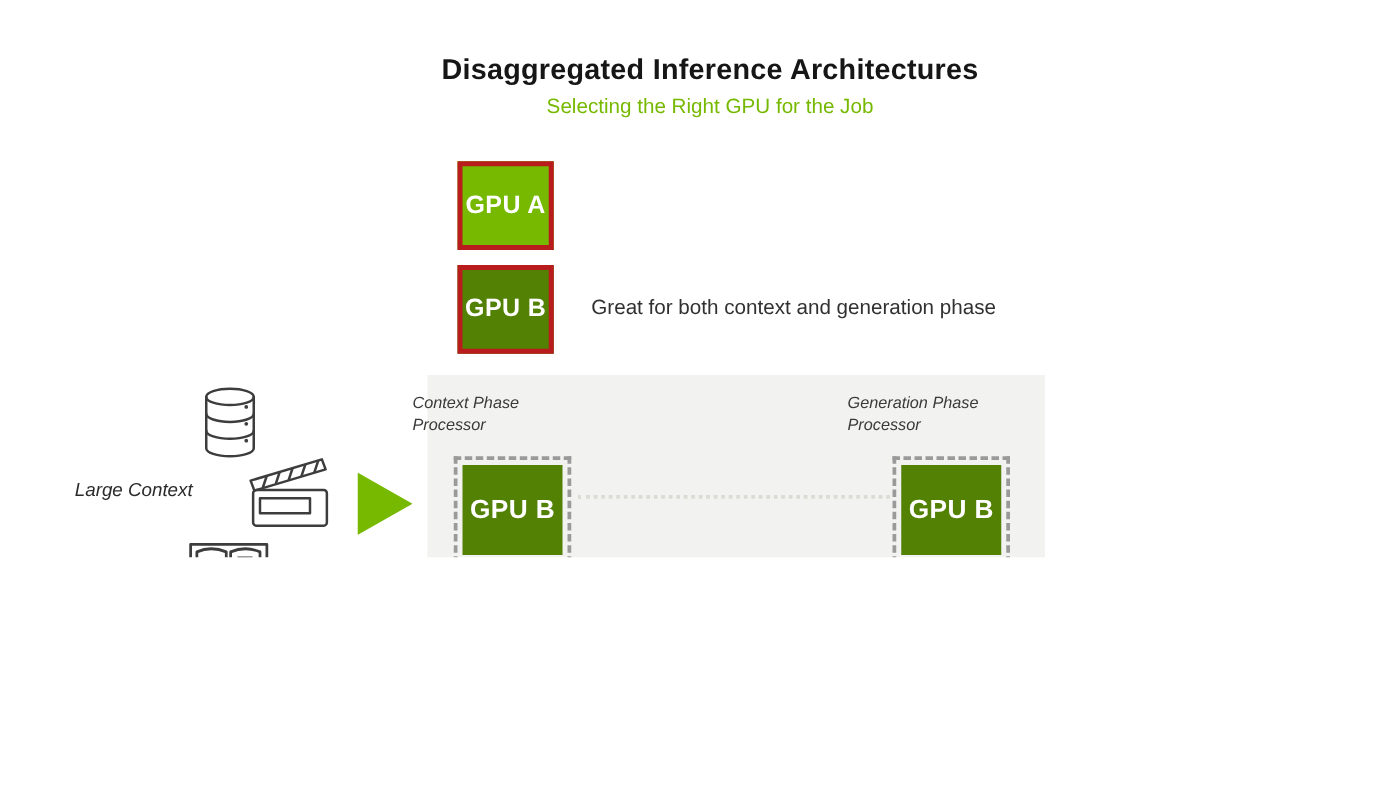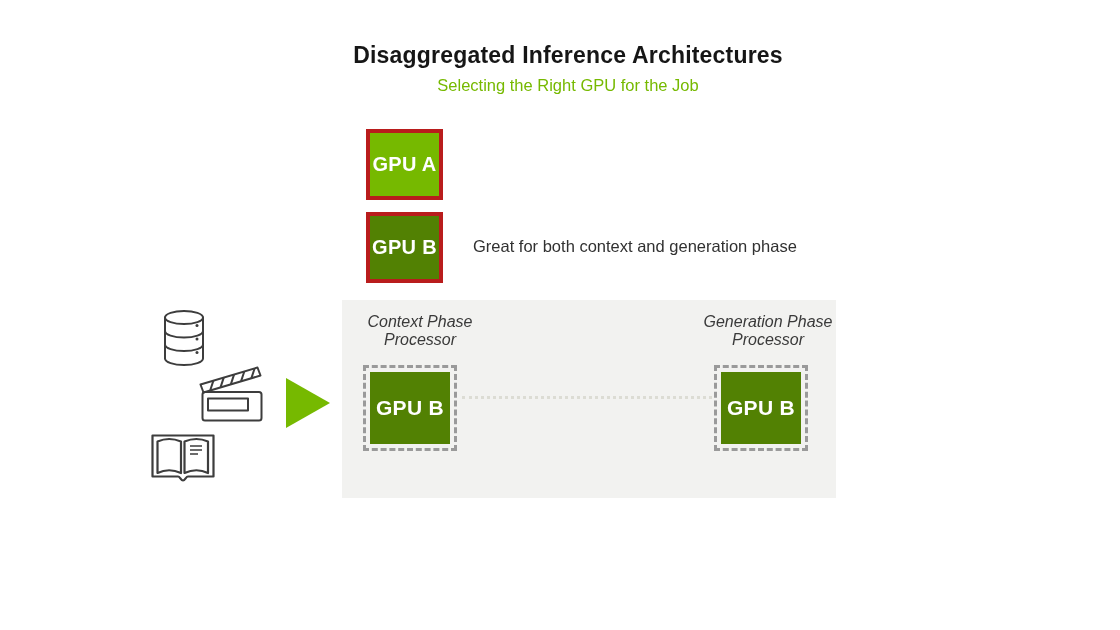--- a/index.html
+++ b/index.html
@@ -1,39 +1,39 @@
 <!DOCTYPE html>
 <html><head>
 <meta charset="utf-8">
 <style>
   html,body{margin:0;padding:0;background:#ffffff;}
   .canvas{
-    position:relative;width:1120px;height:630px;background:#ffffff;overflow:hidden;
+    position:relative;width:1120px;height:446px;background:#ffffff;overflow:hidden;
     font-family:"Liberation Sans","DejaVu Sans",sans-serif;color:#1b1b1b;
   }
   
   .hdr{position:absolute;left:8px;top:42px;width:1120px;text-align:center;}
   .title{font-size:23px;font-weight:700;color:#161616;letter-spacing:0.2px;}
   .subtitle{margin-top:7px;font-size:16.5px;font-weight:400;color:#76B900;}
   
   .gpu-chip{
     position:absolute;display:flex;align-items:center;justify-content:center;
     width:77px;height:71px;color:#ffffff;font-weight:700;font-size:20px;
     border:4px solid #b91c1c;box-sizing:border-box;letter-spacing:0.3px;
   }
   .chip-a{left:366px;top:129px;background:#76B900;}
   .chip-b{left:366px;top:212px;background:#528103;}
   .legend-desc{position:absolute;font-size:16.5px;color:#313131;white-space:nowrap;}
   .desc-a{left:466px;top:159px;}
   .desc-b{left:473px;top:237px;}
   
   .panel{position:absolute;left:342px;top:300px;width:494px;height:198px;background:#f2f2f0;}
   .stage-label{
-    position:absolute;top:13px;width:180px;text-align:center;
-    font-style:italic;font-size:16px;line-height:18px;color:#3a3a3a;
+    position:absolute;top:13px;width:180px;
+    font-style:italic;font-size:13px;line-height:18px;color:#3a3a3a;
   }
   .stage-label .ln{display:block;}
   .label-ctx{left:-12px;}
   .label-gen{left:336px;}
   .dashed-box{
     position:absolute;top:65px;width:94px;height:86px;box-sizing:border-box;
     border:3px dashed #9a9a9a;padding:4px;background:transparent;
   }
   .dashed-ctx{left:21px;}
   .dashed-gen{left:372px;}
@@ -68,20 +68,21 @@
   <div class="gpu-chip chip-a">
     <span>GPU A</span>
   </div>
 
   <div class="gpu-chip chip-b">
     <span>GPU B</span>
   </div>
   <div class="legend-desc desc-b">Great for both context and generation phase</div>
 
   <div class="inputs-label">
+    <span class="ln">Large Context</span>
   </div>
 
   <div class="icon ic-db">
     <svg width="48" height="58" viewBox="0 0 48 58" fill="none" stroke="#3d3d3d" stroke-width="2" stroke-linecap="round">
       <ellipse cx="24" cy="8.5" rx="19" ry="6.5"></ellipse>
       <path d="M5 8.5 V49.5 A19 6.5 0 0 0 43 49.5 V8.5"></path>
       <path d="M5 22 A19 6.5 0 0 0 43 22"></path>
       <path d="M5 35.5 A19 6.5 0 0 0 43 35.5"></path>
       <circle cx="37" cy="16.5" r="1.5" fill="#3d3d3d" stroke="none"></circle>
       <circle cx="37" cy="30" r="1.5" fill="#3d3d3d" stroke="none"></circle>

